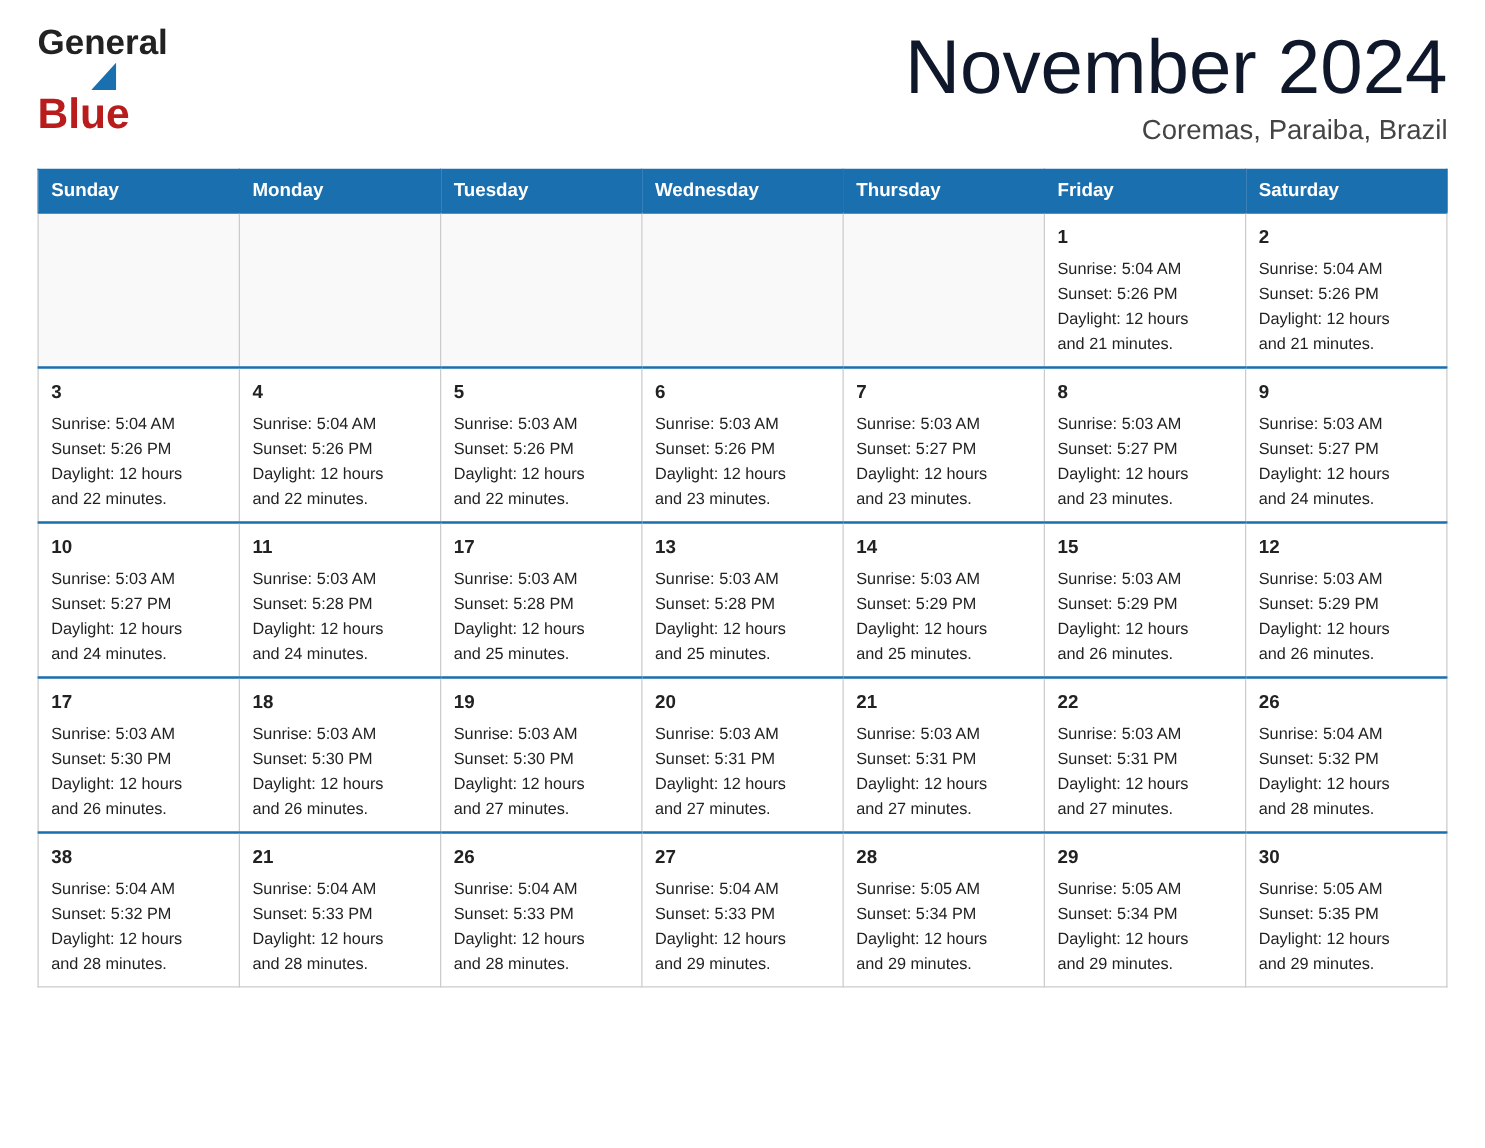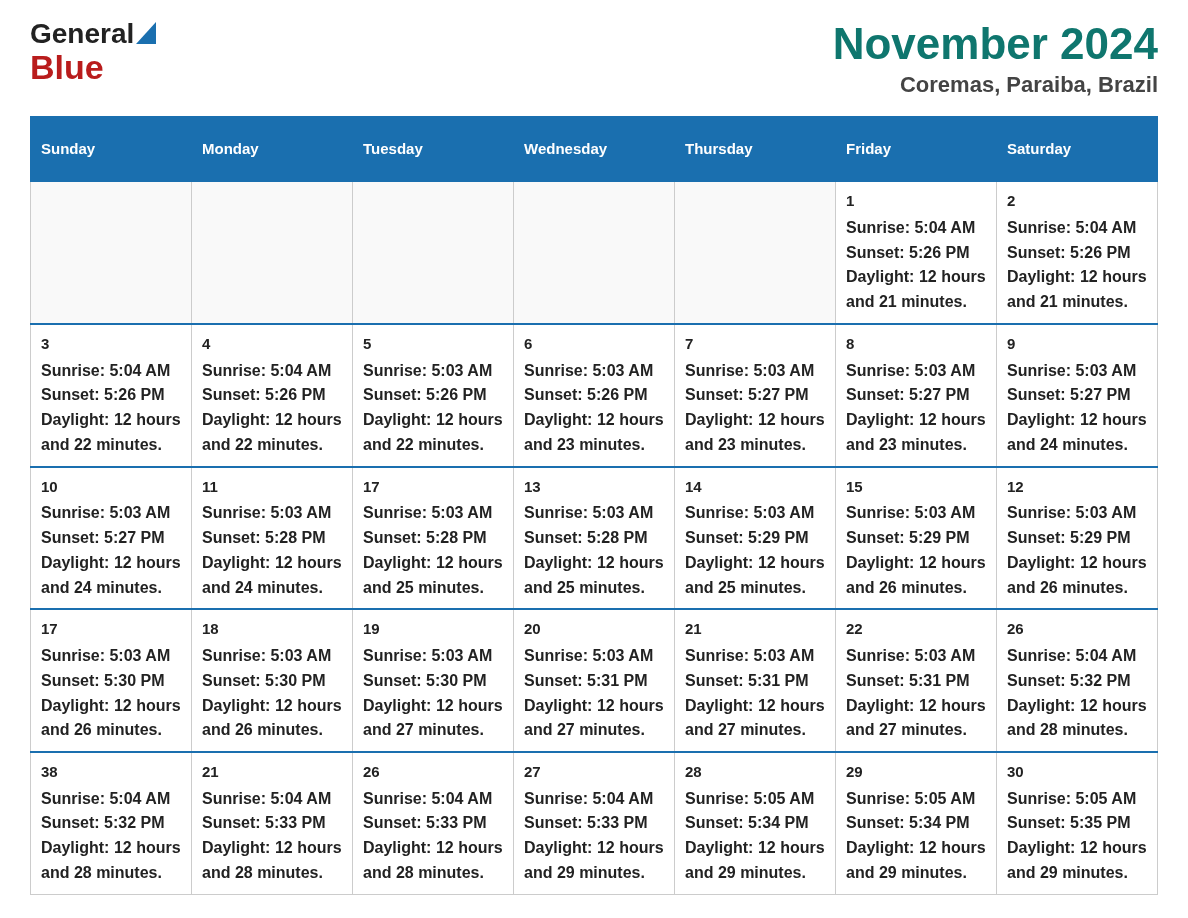--- a/index.html
+++ b/index.html
@@ -30,79 +30,77 @@
     }
     .logo-line2 {
       color: #b91c1c;
       font-size: 34px;
       font-weight: bold;
     }
     .title-area {
       text-align: right;
     }
     .main-title {
-      font-size: 44px;
-      font-weight: bold;
-      color: #0f766e;
+      font-size: 61px;
+      font-weight: normal;
+      color: #0f172a;
       line-height: 1.1;
     }
     .subtitle {
       font-size: 22px;
       color: #444;
       margin-top: 4px;
-      font-weight: bold;
     }
     .calendar {
       width: 100%;
       border-collapse: collapse;
       border: 1px solid #aaa;
     }
     .calendar th {
       background: #1a6faf;
       color: #fff;
       font-size: 15px;
       font-weight: bold;
-      padding: 23px 10px;
+      padding: 8px 10px;
       text-align: left;
       border: 1px solid #1a6faf;
     }
     .calendar td {
       vertical-align: top;
       width: 14.28%;
       padding: 8px 10px;
       border: 1px solid #ccc;
       min-height: 110px;
       font-size: 12.5px;
       line-height: 1.5;
     }
     .calendar td .day-number {
       font-size: 15px;
       font-weight: bold;
       display: block;
       margin-bottom: 3px;
     }
     .calendar td .day-info {
-      font-size: 16px;
+      font-size: 13px;
       color: #222;
       line-height: 1.55;
-      font-weight: bold;
     }
     .calendar tr.week-row td {
       border-top: 2px solid #1a6faf;
     }
     .empty-cell {
       background: #f9f9f9;
     }
   </style>
 </head>
 <body>
 
 <div class="header-area">
   <div class="logo">
-    <div style="display:flex;align-items:flex-start;">
+    <div style="display:flex;align-items:center;flex-direction:column;">
       <span class="logo-text">General</span>
       <svg width="20" height="22" viewBox="0 0 20 22" style="margin-left:2px;margin-top:2px;">
         <polygon points="0,22 20,22 20,0" fill="#1a6faf"></polygon>
       </svg>
     </div>
     <div class="logo-line2">Blue</div>
   </div>
   <div class="title-area">
     <div class="main-title">November 2024</div>
     <div class="subtitle">Coremas, Paraiba, Brazil</div>

